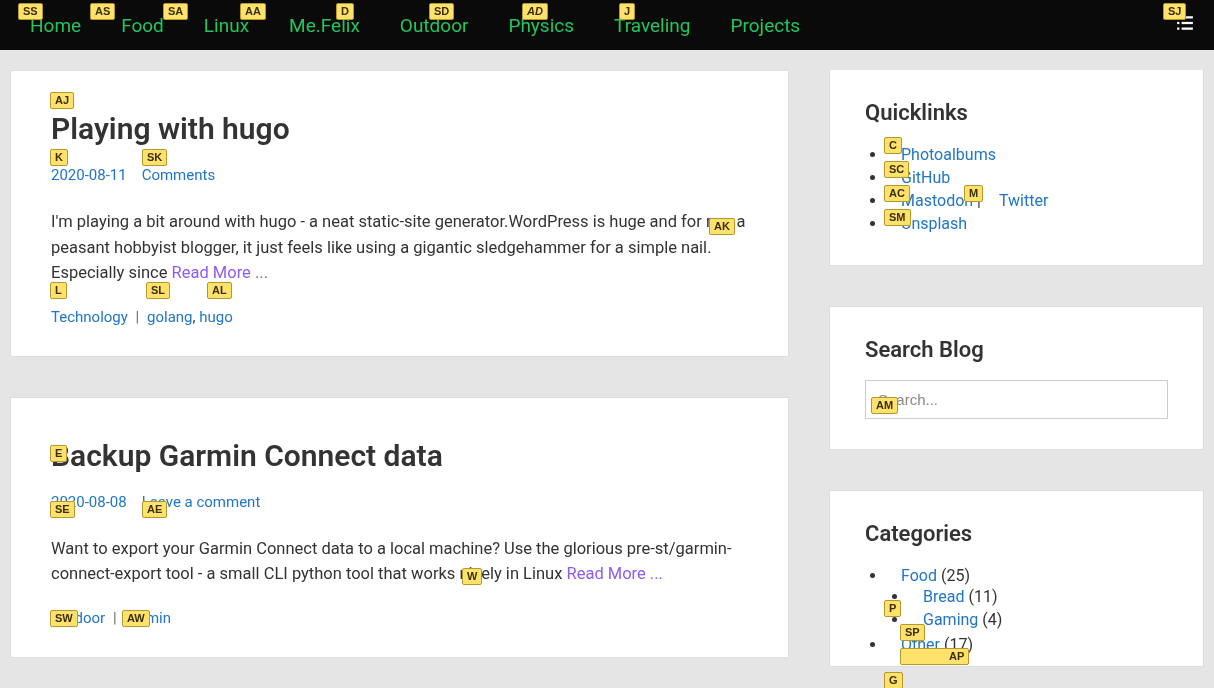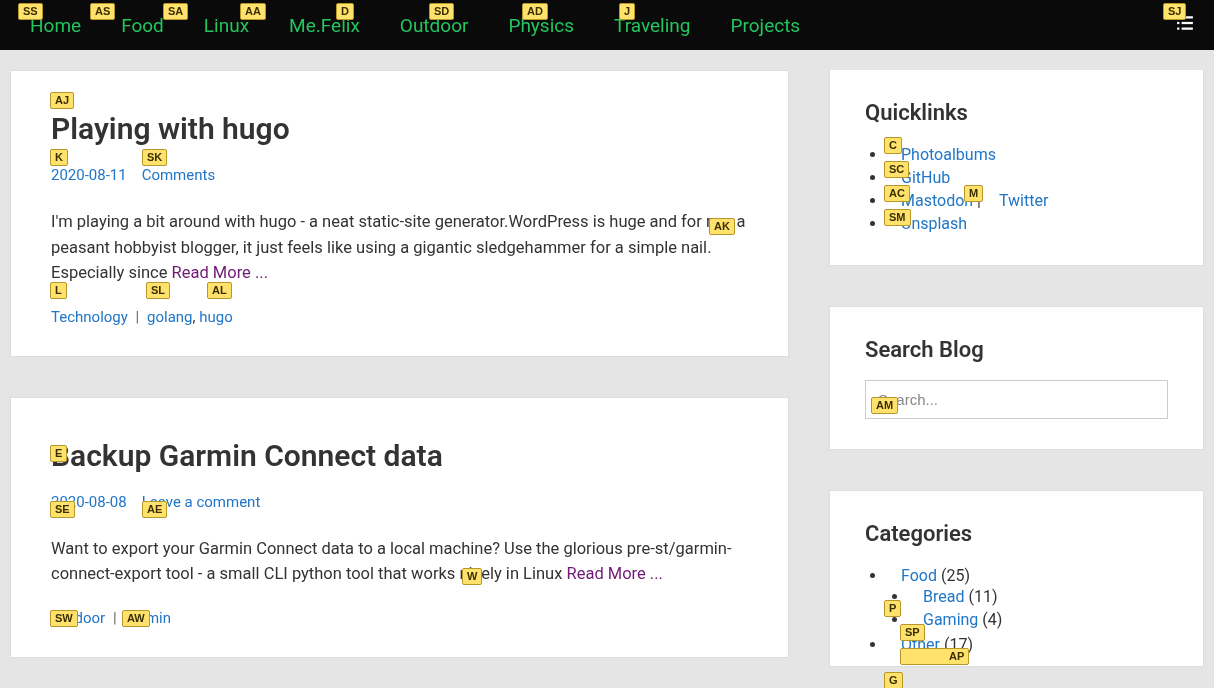--- a/index.html
+++ b/index.html
@@ -11,21 +11,21 @@
 .toc-icon svg { width: 18px; height: 18px; fill: #fff; }
 .container { display: flex; padding: 20px 10px; gap: 40px; }
 .main { flex: 1; }
 .sidebar { width: 375px; }
 .card { background: #fff; border: 1px solid #ddd; padding: 40px 40px 30px 40px; margin-bottom: 40px; }
 .post-title { font-size: 30px; font-weight: 600; color: #333; margin-bottom: 20px; }
 .post-title a { color: #333; text-decoration: none; }
 .meta { color: #333; font-size: 15px; margin-bottom: 25px; }
 .meta a { color: #2176c7; text-decoration: none; }
 .excerpt { font-size: 16.5px; line-height: 1.55; color: #333; margin-bottom: 22px; }
-.excerpt a { color: #701a75; text-decoration: none; }
+.excerpt a { color: #8b5cf6; text-decoration: none; }
 .post-tags { font-size: 15px; }
 .post-tags a { color: #2176c7; text-decoration: none; }
 .sep-comma { color: #333; }
 .pipe { color: #666; margin: 0 4px; }
 .side-card { background: #fff; border: 1px solid #ddd; padding: 30px 35px; margin-bottom: 40px; }
 .side-card.top-partial { border-top: none; padding-top: 0; }
 .side-title { font-size: 22px; font-weight: 600; color: #333; margin-bottom: 18px; }
 .side-card ul { list-style: disc; padding-left: 22px; }
 .side-card li { font-size: 16px; color: #333; padding: 2px 0; }
 .side-card li a { color: #2176c7; text-decoration: none; margin-left: 14px; }
@@ -136,21 +136,21 @@
 
   </div>
 </div>
 
 <span class="hint" style="left:18px; top:3px;">SS</span>
 <span class="hint" style="left:90px; top:3px;">AS</span>
 <span class="hint" style="left:163px; top:3px;">SA</span>
 <span class="hint" style="left:240px; top:3px;">AA</span>
 <span class="hint" style="left:336px; top:3px;">D</span>
 <span class="hint" style="left:429px; top:3px;">SD</span>
-<span class="hint" style="left:522px; top:3px;">AD</span>
+<span class="hint" style="left:522px; top:3px;font-style:italic;">AD</span>
 <span class="hint" style="left:619px; top:3px;">J</span>
 <span class="hint" style="left:1163px; top:3px;">SJ</span>
 
 <span class="hint" style="left:50px; top:92px;">AJ</span>
 <span class="hint" style="left:50px; top:149px;">K</span>
 <span class="hint" style="left:142px; top:149px;">SK</span>
 <span class="hint" style="left:709px; top:218px;">AK</span>
 <span class="hint" style="left:50px; top:282px;">L</span>
 <span class="hint" style="left:146px; top:282px;">SL</span>
 <span class="hint" style="left:207px; top:282px;">AL</span>

